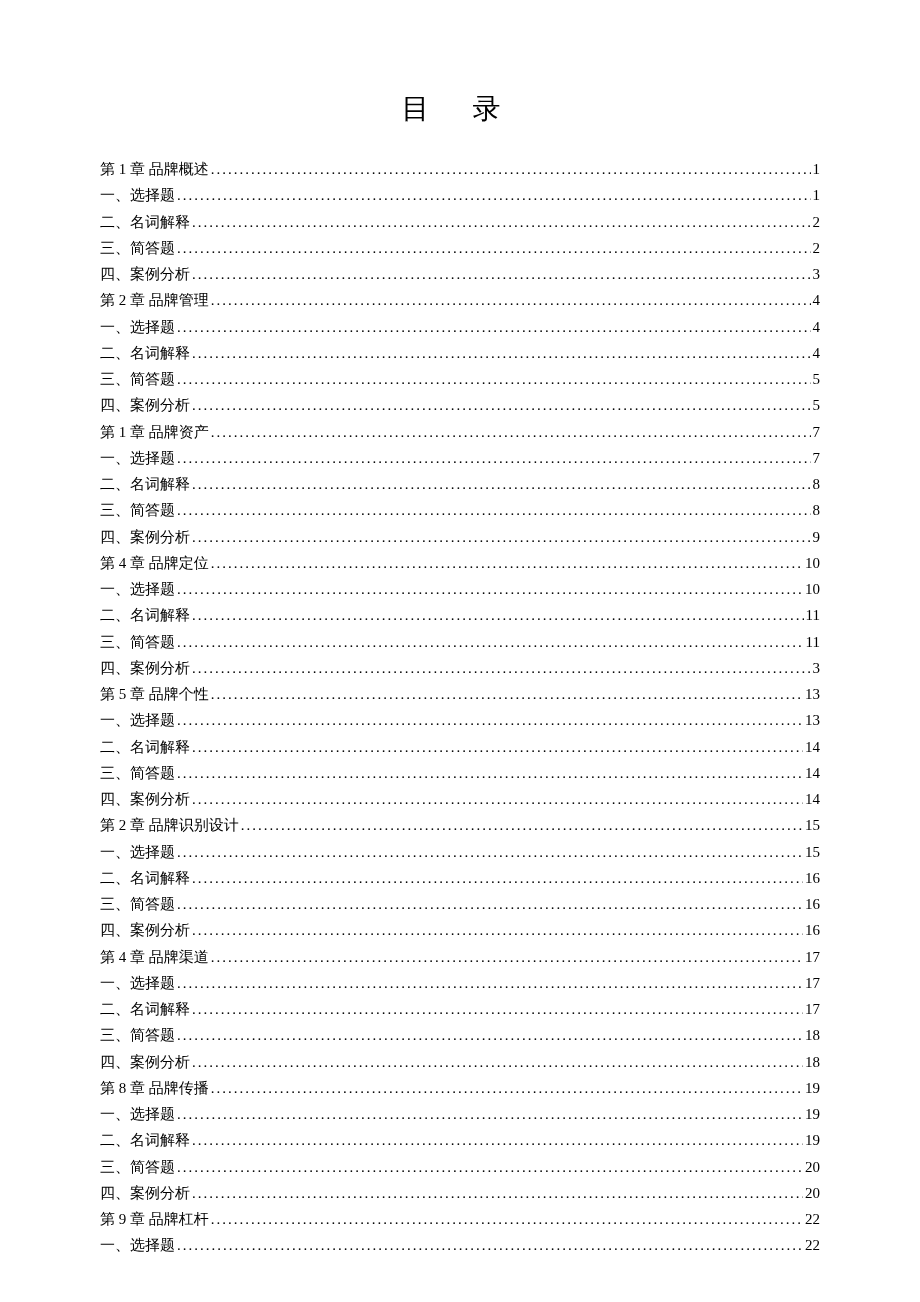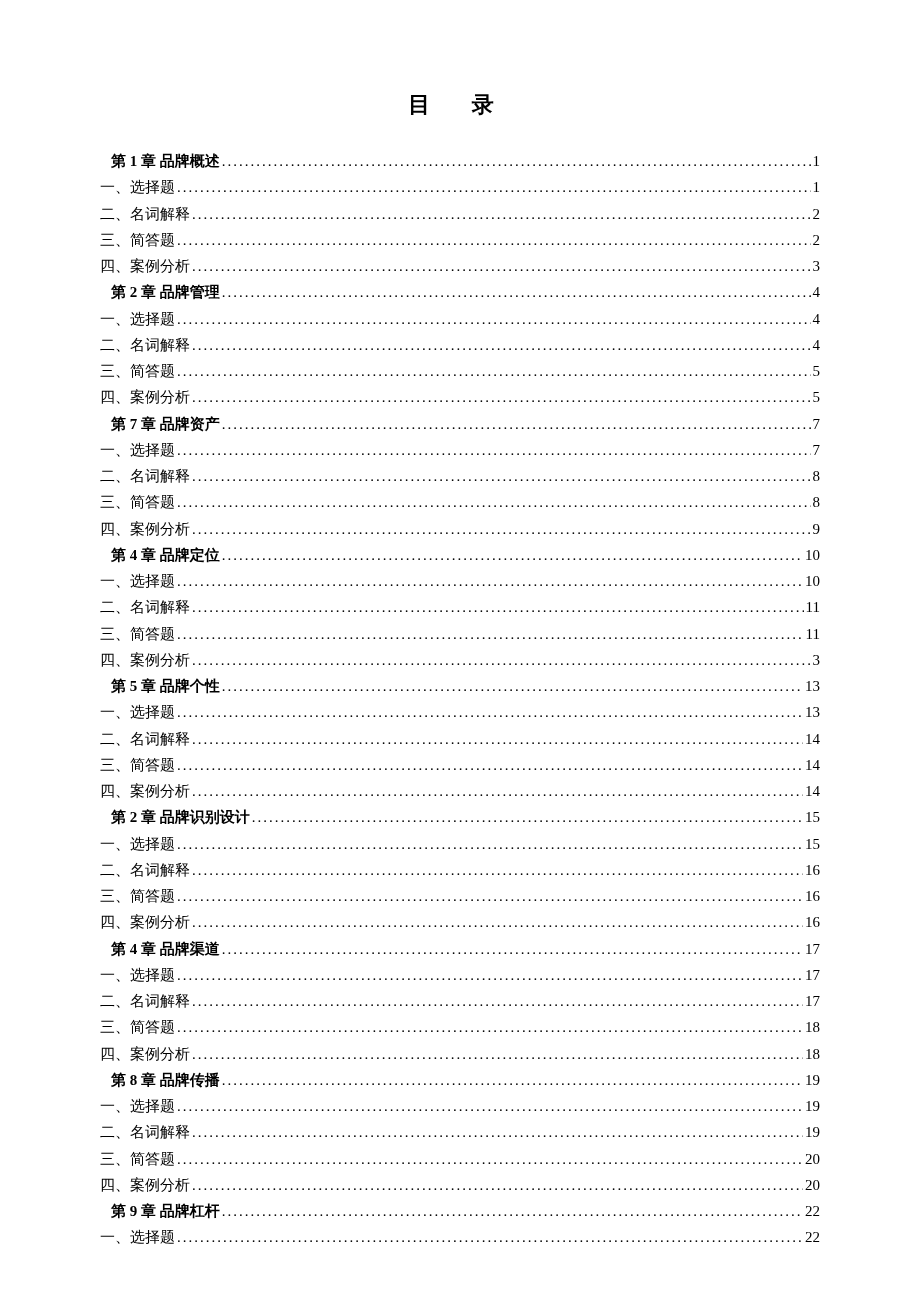--- a/index.html
+++ b/index.html
@@ -10,22 +10,22 @@
     body {
       width: 920px;
       height: 1302px;
       background: #ffffff;
       font-family: "SimSun", "宋体", serif;
       padding: 90px 100px 60px 100px;
       color: #000000;
     }
     .toc-title {
       text-align: center;
-      font-size: 22px;
-      font-weight: bold;
+      font-size: 28px;
+      font-weight: normal;
       margin-bottom: 28px;
       letter-spacing: 18px;
     }
     .toc-container {
       font-size: 15px;
       line-height: 1.75;
     }
     .toc-row {
       display: flex;
       align-items: baseline;
@@ -53,22 +53,21 @@
       font-weight: normal;
     }
     .toc-page {
       flex: 0 0 auto;
       font-weight: normal;
     }
     .toc-row.chapter .toc-page {
       font-weight: normal;
     }
     .toc-row.chapter .toc-label {
-      font-weight: bold;
-      margin-left: 11px;
+      font-weight: normal;
     }
   </style>
 </head>
 <body>
 
 <h1 class="toc-title">目 录</h1>
 
 <div class="toc-container" id="toc-list">
     <div class="toc-row chapter">
       <span class="toc-label">第 1 章 品牌概述</span>
@@ -114,21 +113,21 @@
       <span class="toc-label">三、简答题</span>
       <span class="toc-dots"></span>
       <span class="toc-page">5</span>
     </div>
     <div class="toc-row section">
       <span class="toc-label">四、案例分析</span>
       <span class="toc-dots"></span>
       <span class="toc-page">5</span>
     </div>
     <div class="toc-row chapter">
-      <span class="toc-label">第 7 章 品牌资产</span>
+      <span class="toc-label">第 1 章 品牌资产</span>
       <span class="toc-dots"></span>
       <span class="toc-page">7</span>
     </div>
     <div class="toc-row section">
       <span class="toc-label">一、选择题</span>
       <span class="toc-dots"></span>
       <span class="toc-page">7</span>
     </div>
     <div class="toc-row section">
       <span class="toc-label">二、名词解释</span>

